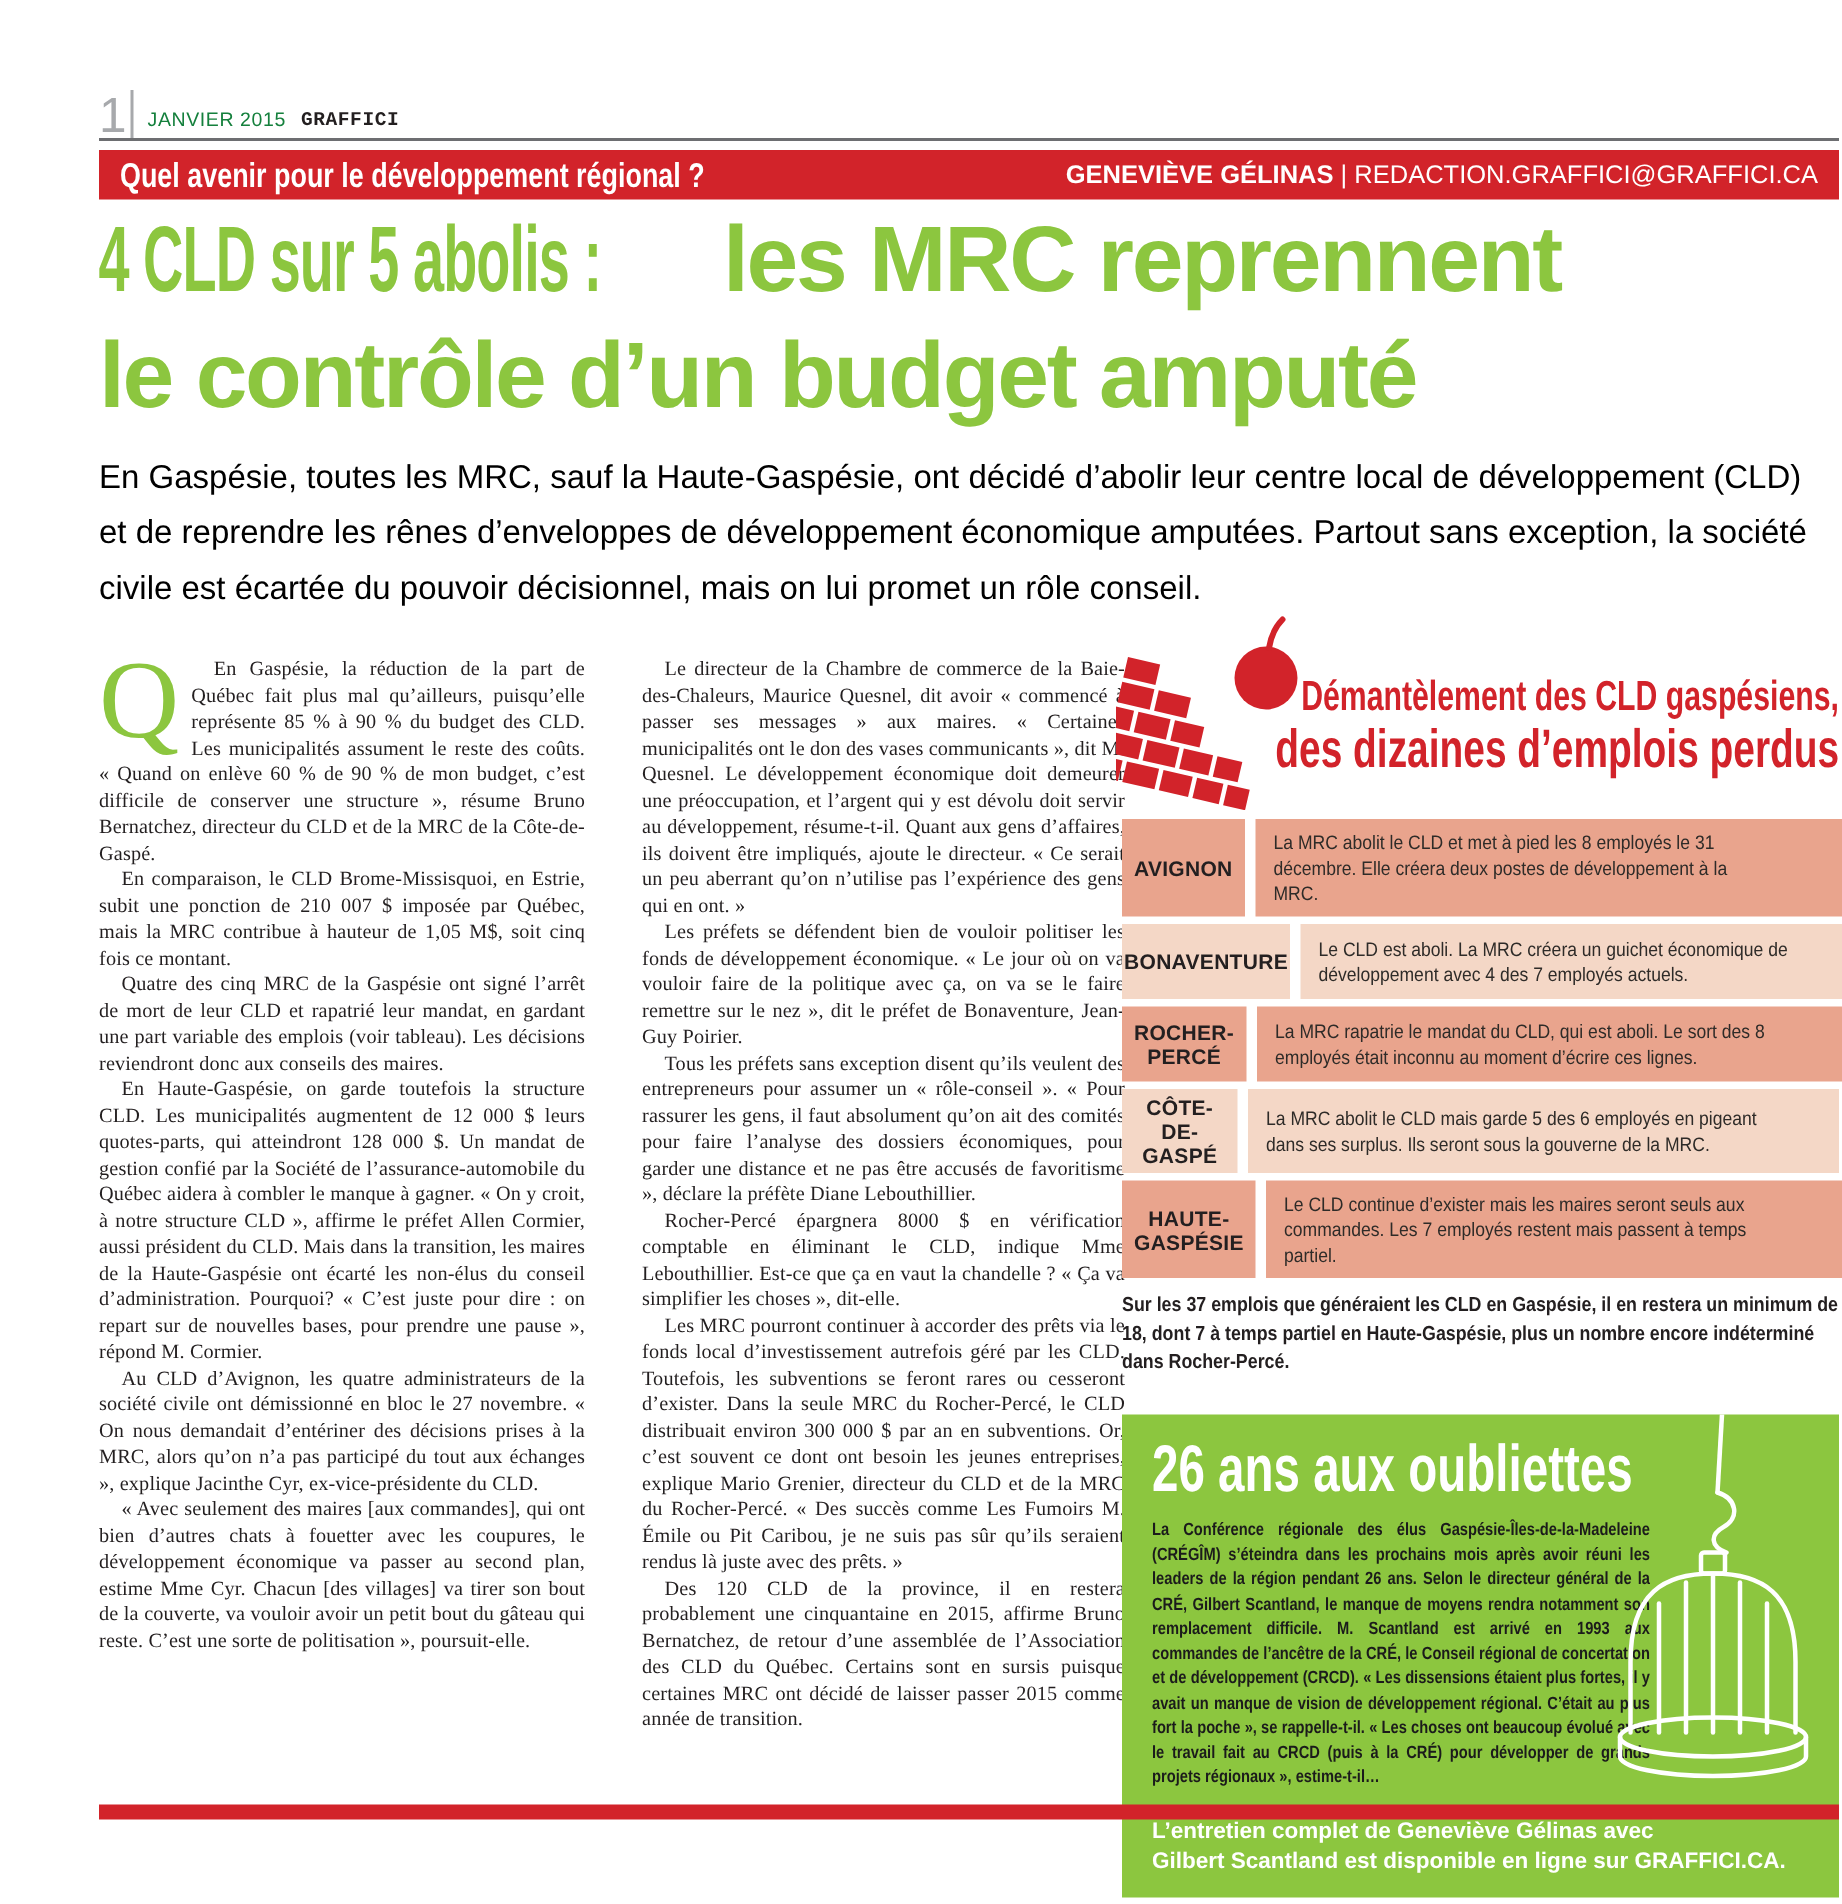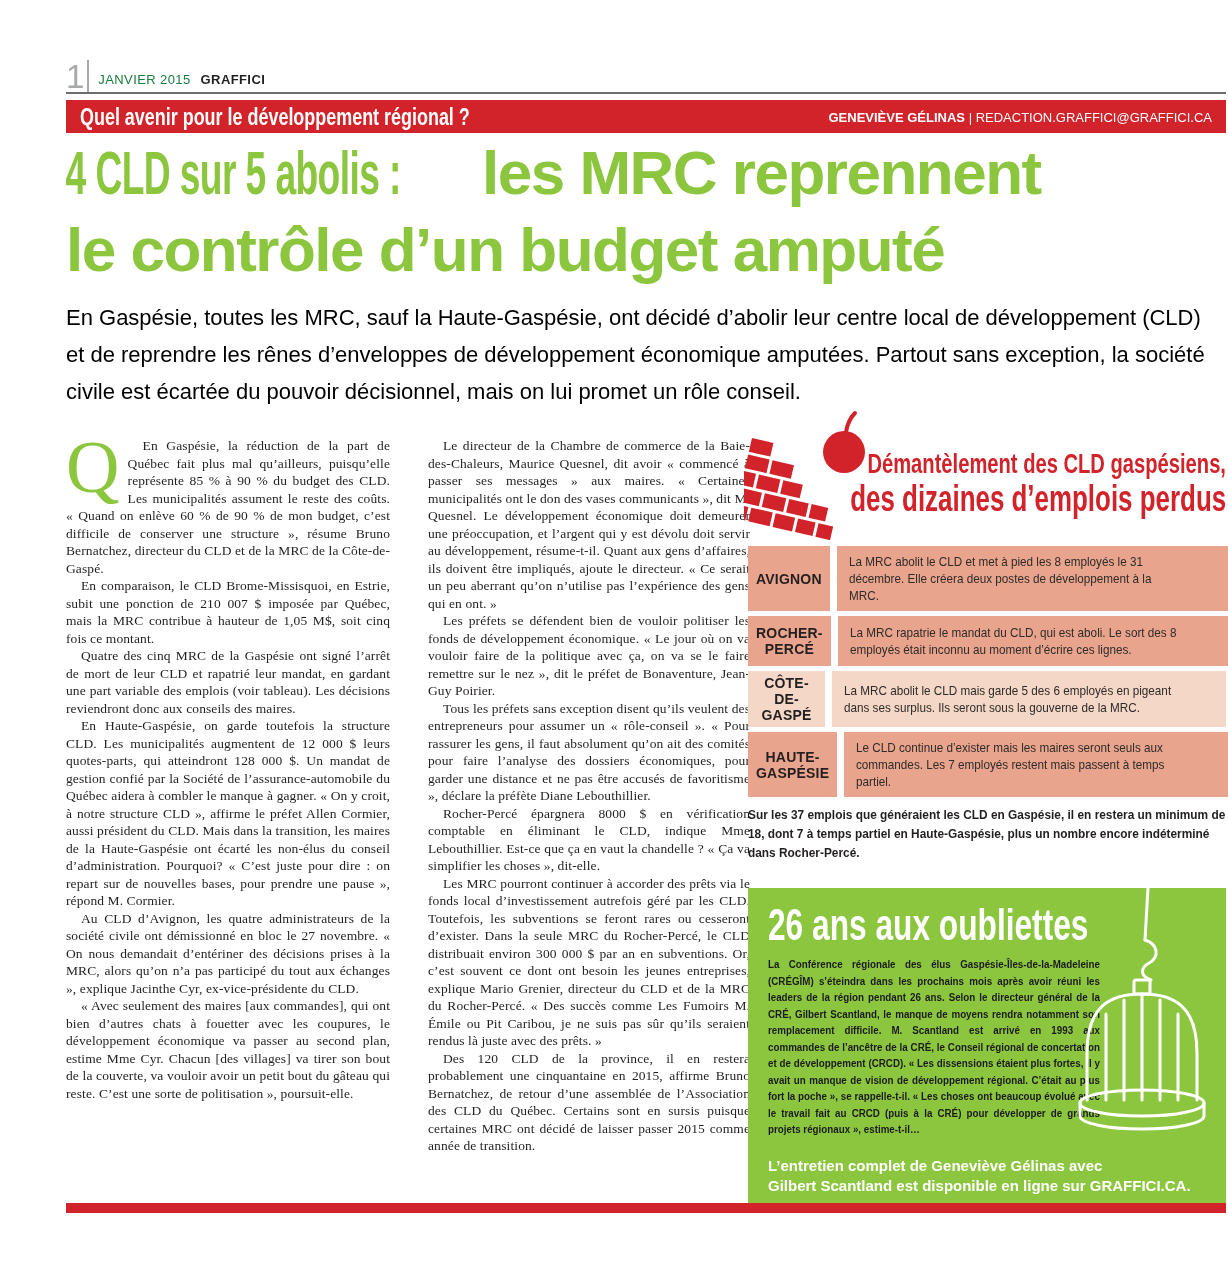--- a/index.html
+++ b/index.html
@@ -9,29 +9,29 @@
     position:relative;overflow:hidden;
   }
   .abs{position:absolute;}
 
   
   .masthead{left:66px;top:52px;width:1160px;height:40px;
     border-bottom:2px solid #6d6e71;display:flex;align-items:flex-end;}
   .page-num{font-size:33px;line-height:30px;color:#a7a9ac;letter-spacing:-2px;font-weight:normal;}
   .mast-vline{width:2px;height:32px;background:#a7a9ac;margin:0 9px 0 5px;}
   .mast-date{font-size:13px;color:#15803d;letter-spacing:.4px;padding-bottom:5px;}
-  .mast-brand{font-size:13px;font-weight:bold;color:#231f20;letter-spacing:.4px;padding-bottom:5px;margin-left:10px;}
+  .mast-brand{font-size:13px;font-weight:bold;color:#231f20;letter-spacing:.4px;padding-bottom:5px;margin-left:10px;font-family:Liberation Mono, monospace;}
 
   
   .kicker{left:66px;top:100px;width:1160px;height:33px;background:#d2232a;color:#fff;}
   .kicker-q{position:absolute;left:14px;top:50%;
     transform:translateY(-50%) scaleX(.78);transform-origin:left center;
     font-weight:bold;font-size:23px;white-space:nowrap;}
   .kicker-byline{position:absolute;right:14px;top:50%;transform:translateY(-50%);
-    font-size:13px;white-space:nowrap;}
+    font-size:17px;white-space:nowrap;}
   .kicker-byline b{font-weight:bold;}
 
   
   .headline-svg{left:62px;top:142px;}
   .headline-svg text{font-family:"Liberation Sans",sans-serif;font-weight:bold;fill:#8cc63f;}
 
   
   .lead{left:66px;top:299px;width:1158px;font-size:22px;line-height:37px;color:#000000;}
 
   
@@ -151,20 +151,26 @@
     <span class="sb-title2">des dizaines d’emplois perdus</span>
   </div>
 
   <div>
     <div class="t-row dark">
       <div class="t-label">AVIGNON</div>
       <div class="t-cell">
           <div class="t-text">La MRC abolit le CLD et met à pied les 8 employés le 31 décembre. Elle créera deux postes de développement à la MRC.</div>
         </div>
     </div>
+    <div class="t-row light">
+      <div class="t-label">BONAVENTURE</div>
+      <div class="t-cell">
+          <div class="t-text">Le CLD est aboli. La MRC créera un guichet économique de développement avec 4 des 7 employés actuels.</div>
+        </div>
+    </div>
     <div class="t-row dark">
       <div class="t-label">ROCHER-PERCÉ</div>
       <div class="t-cell">
           <div class="t-text">La MRC rapatrie le mandat du CLD, qui est aboli. Le sort des 8 employés était inconnu au moment d’écrire ces lignes.</div>
         </div>
     </div>
     <div class="t-row light">
       <div class="t-label">CÔTE-DE-GASPÉ</div>
       <div class="t-cell">
           <div class="t-text">La MRC abolit le CLD mais garde 5 des 6 employés en pigeant dans ses surplus. Ils seront sous la gouverne de la MRC.</div>

